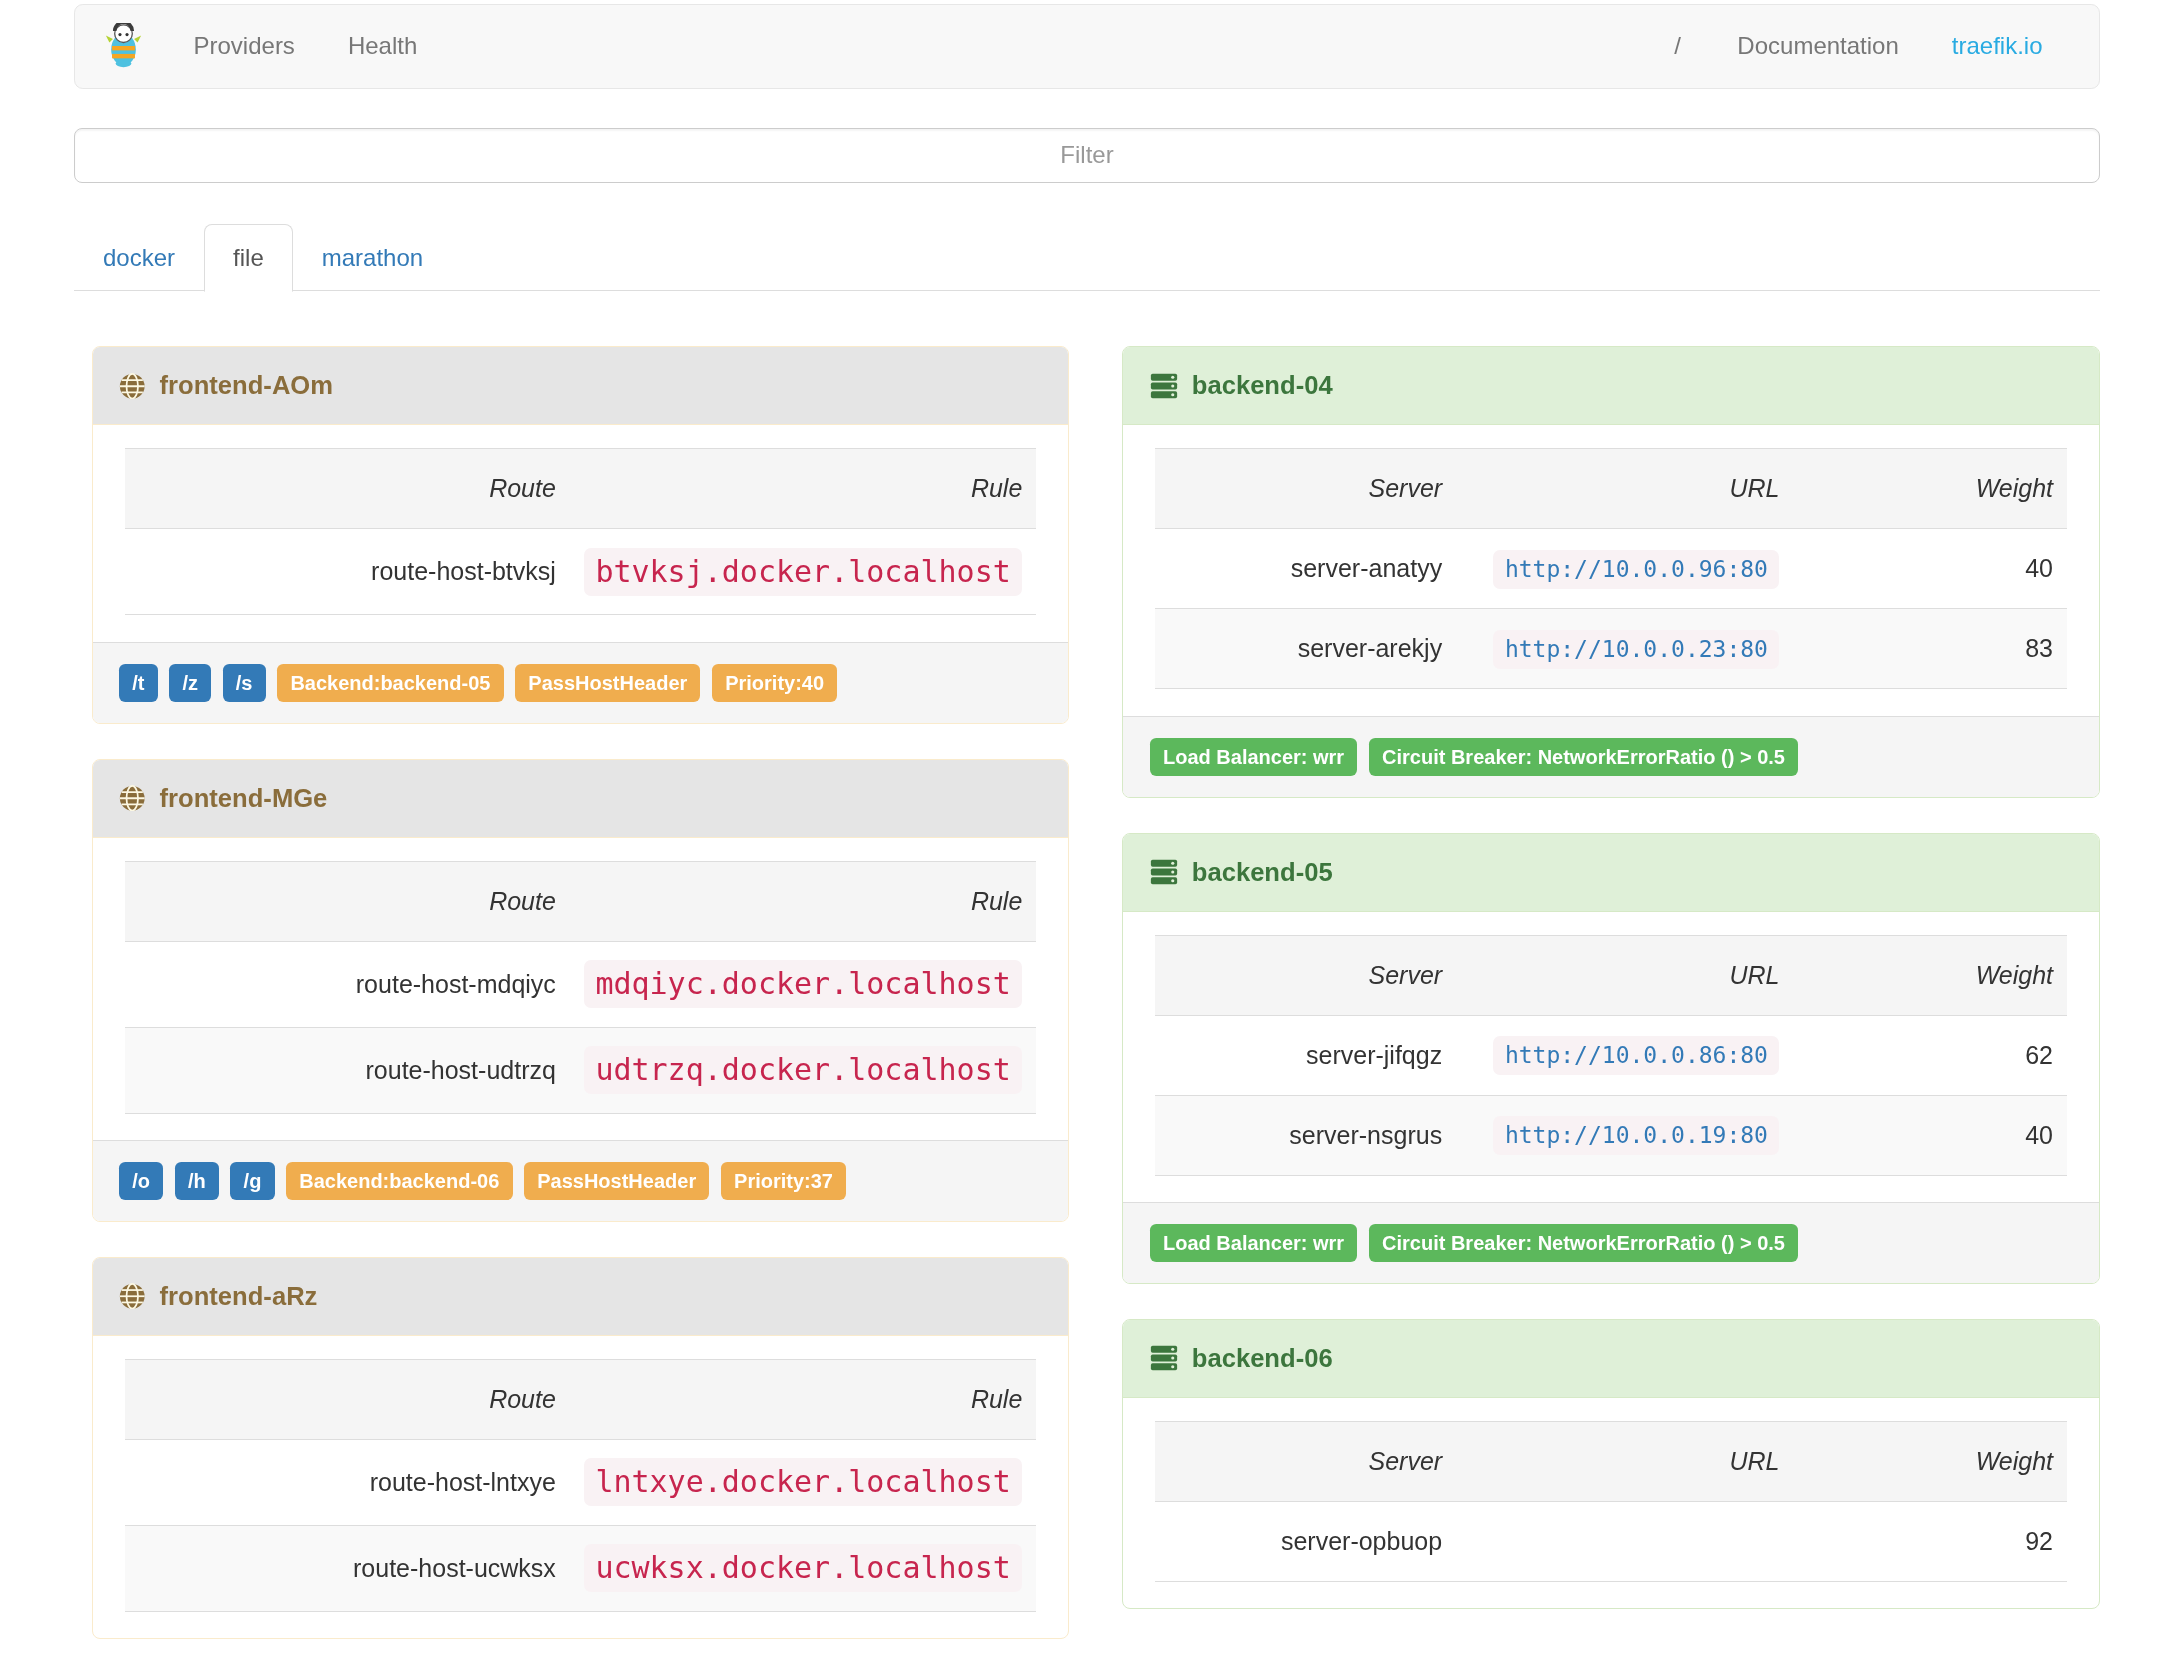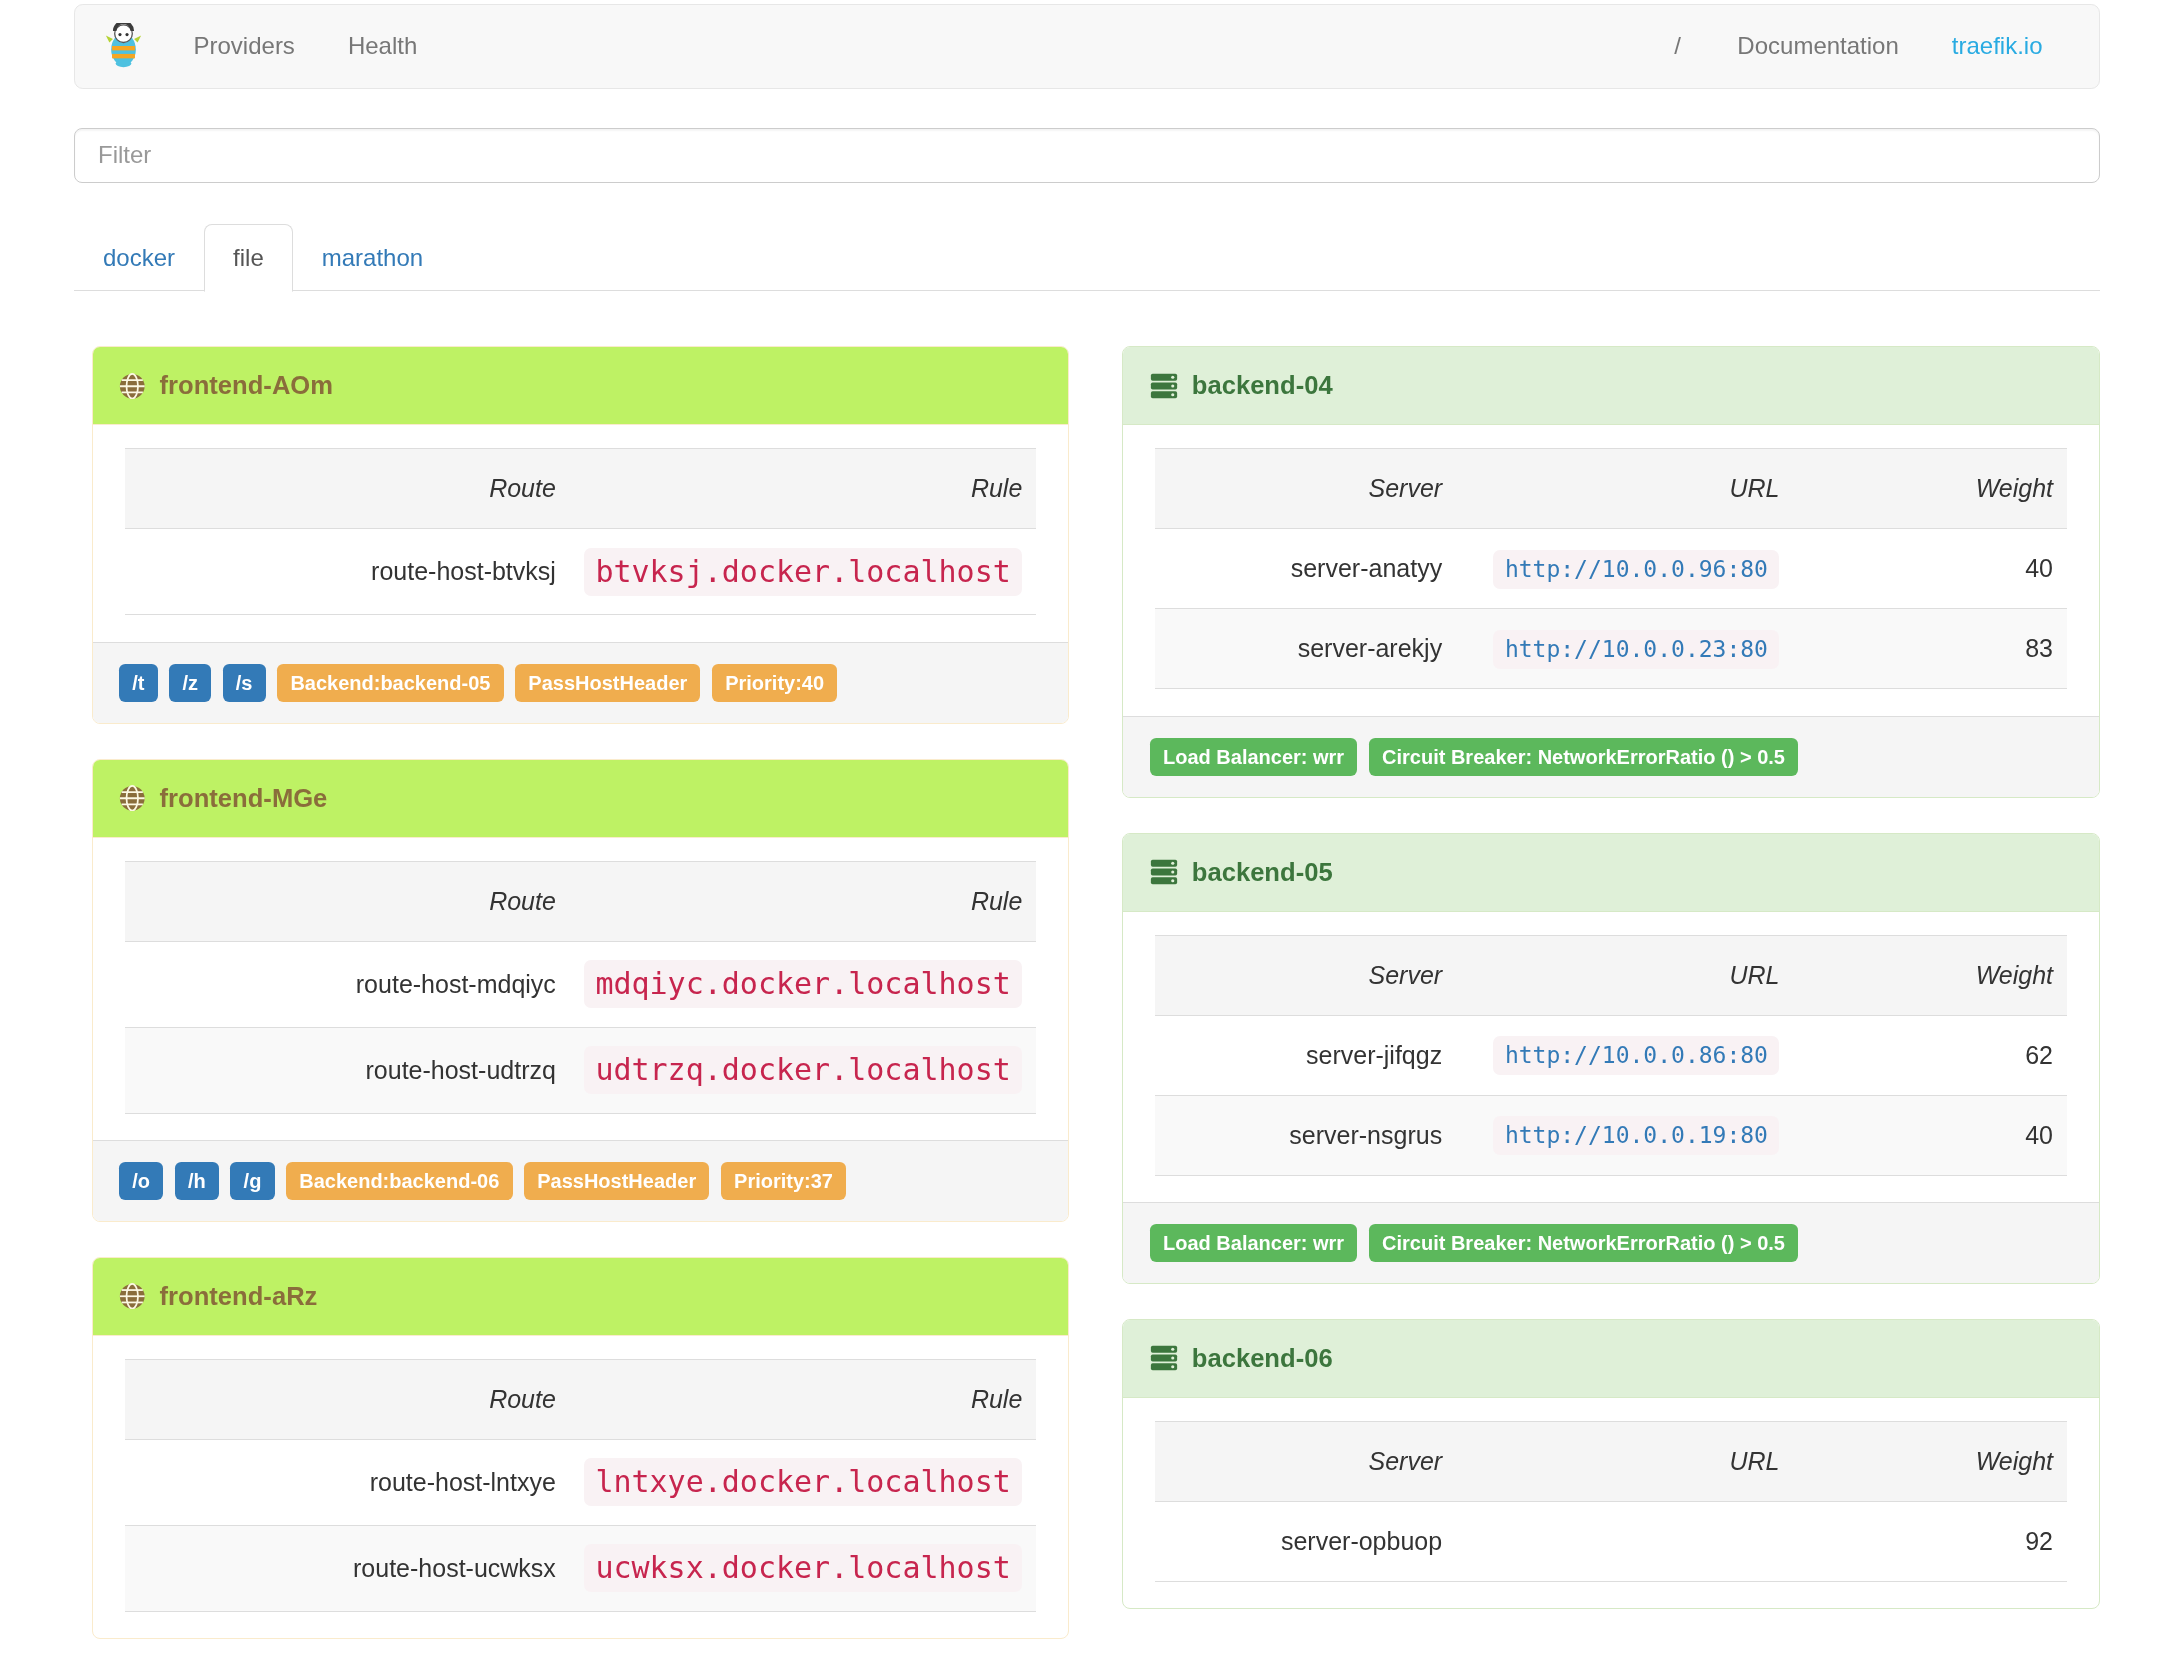--- a/index.html
+++ b/index.html
@@ -13,39 +13,39 @@
   .navbar .brand { display:flex; align-items:center; margin-right:25px; }
   .nav-link { font-size:24px; color:#777; text-decoration:none; padding:0 26.5px; }
   .navbar-right { margin-left:auto; display:flex; align-items:center; }
   .nav-sep { font-size:24px; color:#777; padding:0 30px; }
   .nav-link.site { color:#29abe2; }
 
   
   .filter-wrap { margin-top:39px; }
   .filter-input { width:100%; height:55px; border:1.8px solid #ccc; border-radius:8px;
                   font-size:24px; padding:0 23px; color:#555; outline:none;
-                  font-family:"Liberation Sans", sans-serif; box-shadow:inset 0 1.8px 1.8px rgba(0,0,0,.05); }
+                  font-family:"Liberation Sans", sans-serif; box-shadow:inset 0 1.8px 1.8px rgba(0,0,0,.05);text-align:center; }
   .filter-input::placeholder { color:#999; opacity:1; }
 
   
   .tabs { margin-top:41px; display:flex; border-bottom:1.8px solid #ddd; }
   .tab { font-size:24px; padding:19.4px 28px; margin-bottom:-1.8px; color:#337ab7;
          text-decoration:none; cursor:pointer; border:1.8px solid transparent; }
   .tab.active { background:#fff; color:#555; border-color:#ddd; border-bottom-color:#fff;
                 border-radius:8px 8px 0 0; cursor:default; }
 
   
   .cards-row { margin-top:55px; display:grid; grid-template-columns:1fr 1fr;
                column-gap:53px; padding-left:17.6px; align-items:start; }
   .panel { border:1.8px solid; border-radius:8px; margin-bottom:35px; background:#fff; overflow:hidden; }
   .panel-warning { border-color:#faebcc; }
   .panel-success { border-color:#d6e9c6; }
   .panel-heading { padding:0 26.5px; height:78px; display:flex; align-items:center; gap:14px;
                    font-size:25.6px; font-weight:bold; }
-  .panel-warning .panel-heading { background:#bef264; color:#8a6d3b; border-bottom:1.8px solid #faebcc; }
+  .panel-warning .panel-heading { background:#e5e5e5; color:#8a6d3b; border-bottom:1.8px solid #faebcc; }
   .panel-success .panel-heading { background:#dff0d8; color:#3c763d; border-bottom:1.8px solid #d6e9c6; }
   .panel-body { padding:23px 32px 26.5px; }
   .panel-footer { background:#f5f5f5; border-top:1.8px solid #ddd; padding:21px 26.5px;
                   display:flex; align-items:center; flex-wrap:wrap; gap:11.5px; }
 
   table.card-table { width:100%; border-collapse:collapse; font-size:25px; }
   .card-table th, .card-table td { text-align:right; padding:25px 14px; vertical-align:middle; }
   .card-table thead tr { background:#f5f5f5; border-top:1.8px solid #ddd; border-bottom:1.8px solid #ddd; }
   .card-table thead th { font-style:italic; font-weight:normal; color:#333; }
   .card-table tbody tr { border-bottom:1.8px solid #ddd; }

